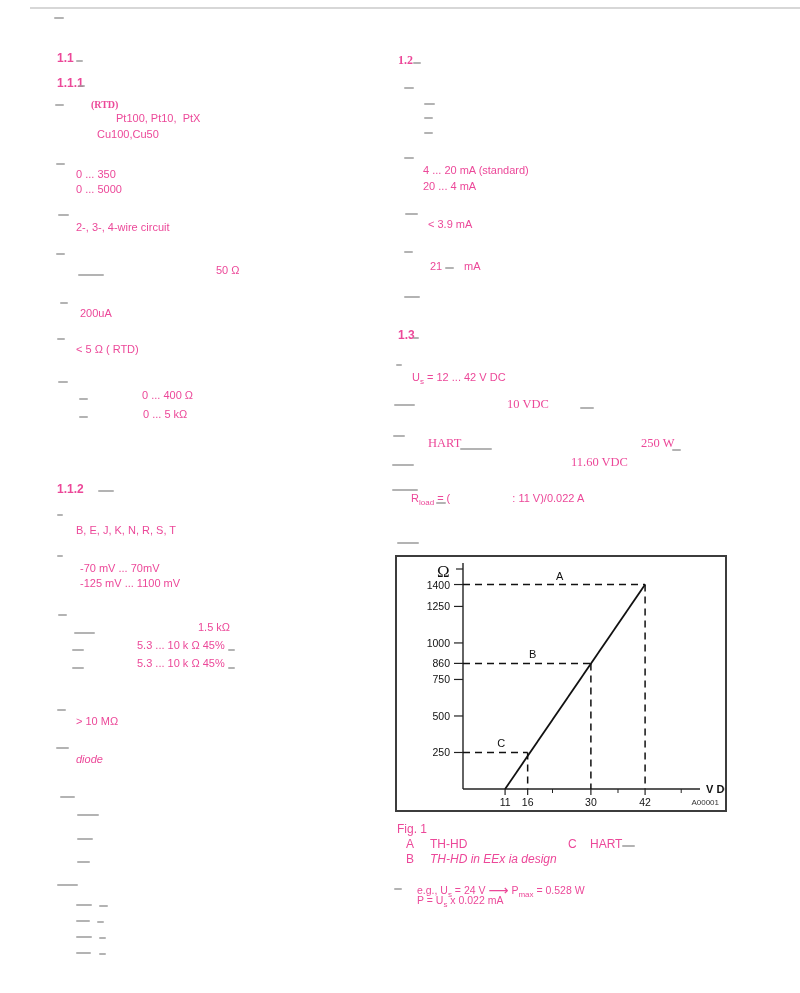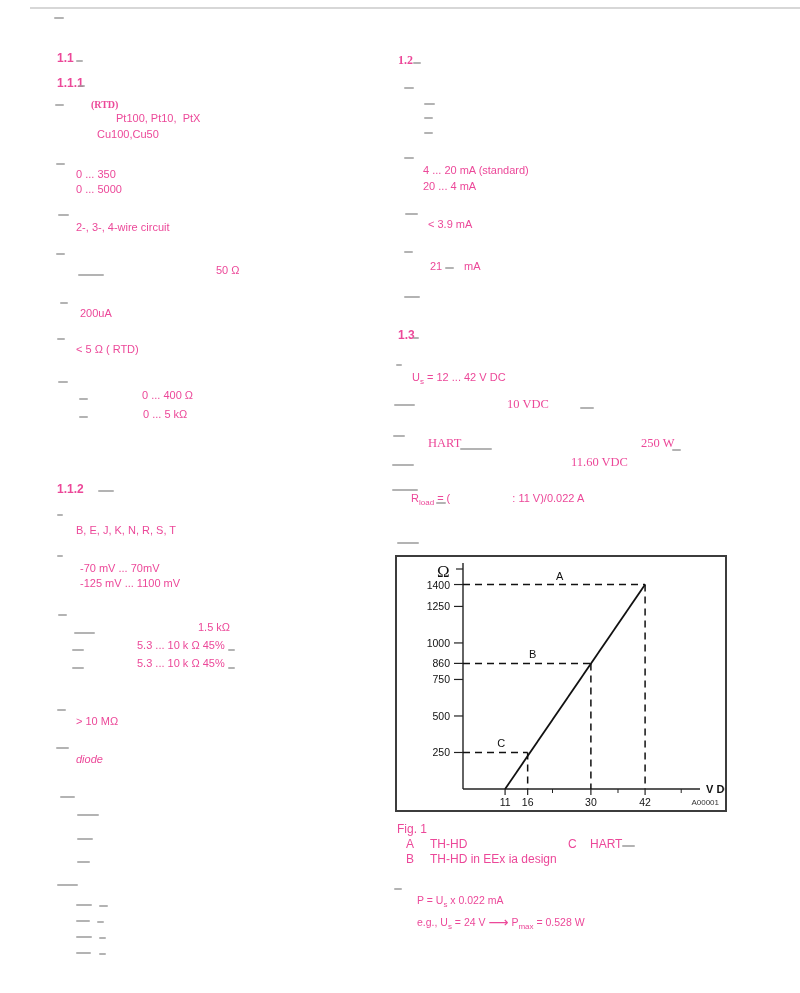--- a/index.html
+++ b/index.html
@@ -113,24 +113,24 @@
         <text x="322" y="248" text-anchor="end" font-size="8" fill="#333">A00001</text>
       </svg>
   </div>
 
   <span class="t f10" style="left:397px;top:822px;">Fig. 1</span>
   <span class="t f10" style="left:406px;top:837px;">A</span>
   <span class="t f10" style="left:430px;top:837px;">TH-HD</span>
   <span class="t f10" style="left:568px;top:837px;">C</span>
   <span class="t f10" style="left:590px;top:837px;">HART</span>
   <span class="t f10" style="left:406px;top:852px;">B</span>
-  <span class="t f10" style="left:430px;top:852px;">TH-HD in EEx ia design</span>
+  <span class="t f10" style="left:430px;top:852px;font-style:italic;">TH-HD in EEx ia design</span>
 
   <span class="t f105" style="left:417px;top:894px;"><span>P = U</span><sub class="sb">s</sub><span> x 0.022 mA</span></span>
-  <span class="t f105" style="left:417px;top:913px;"><span>e.g., U</span><sub class="sb">s</sub><span> = 24 V </span><span class="arrow">⟶</span><span> P</span><sub class="sb">max</sub><span> = 0.528 W</span></span>
+  <span class="t f105" style="left:417px;top:881px;"><span>e.g., U</span><sub class="sb">s</sub><span> = 24 V </span><span class="arrow">⟶</span><span> P</span><sub class="sb">max</sub><span> = 0.528 W</span></span>
 
   <div class="sm" style="left:54px;top:17px;width:10px;"></div>
   <div class="sm" style="left:76px;top:60px;width:7px;"></div>
   <div class="sm" style="left:78px;top:85px;width:7px;"></div>
   <div class="sm" style="left:55px;top:104px;width:9px;"></div>
   <div class="sm" style="left:56px;top:163px;width:9px;"></div>
   <div class="sm" style="left:58px;top:214px;width:11px;"></div>
   <div class="sm" style="left:56px;top:253px;width:9px;"></div>
   <div class="sm" style="left:78px;top:274px;width:26px;"></div>
   <div class="sm" style="left:60px;top:302px;width:8px;"></div>

